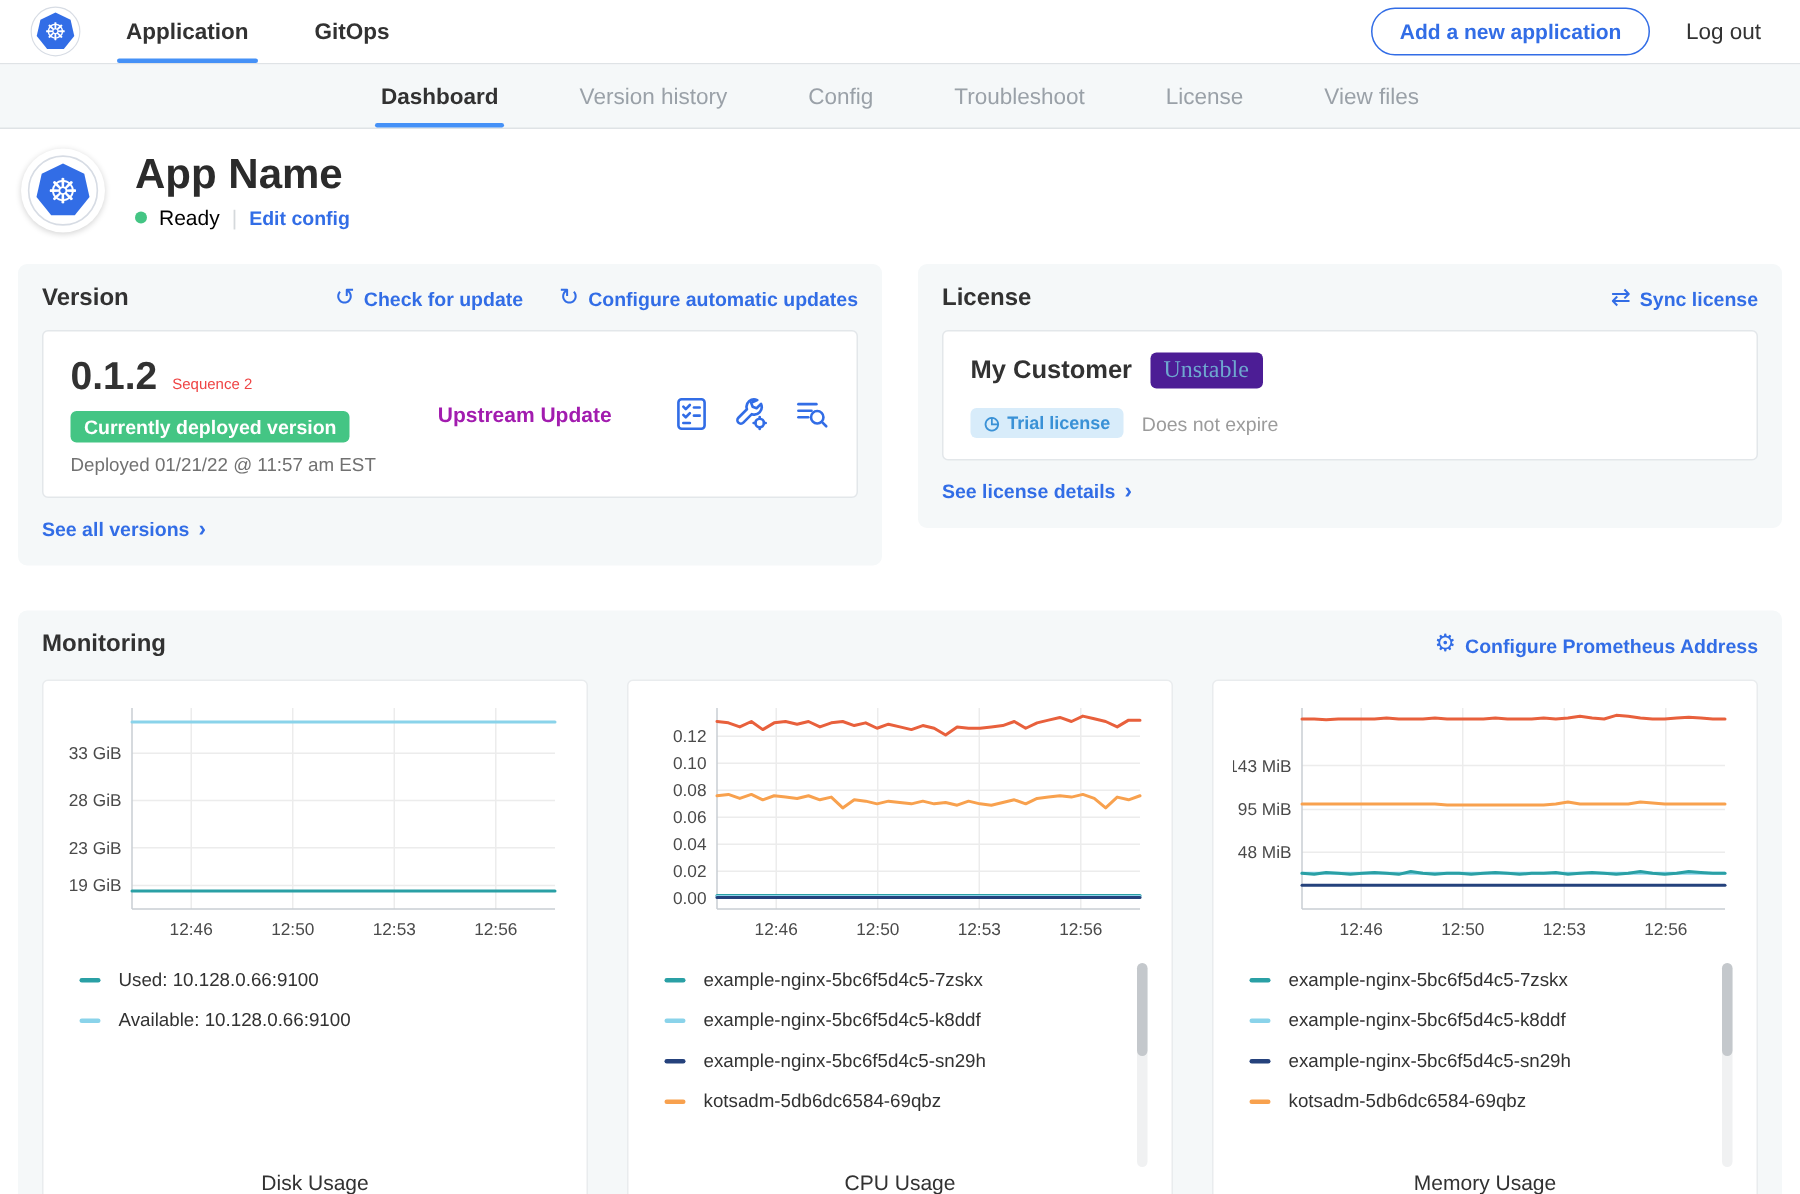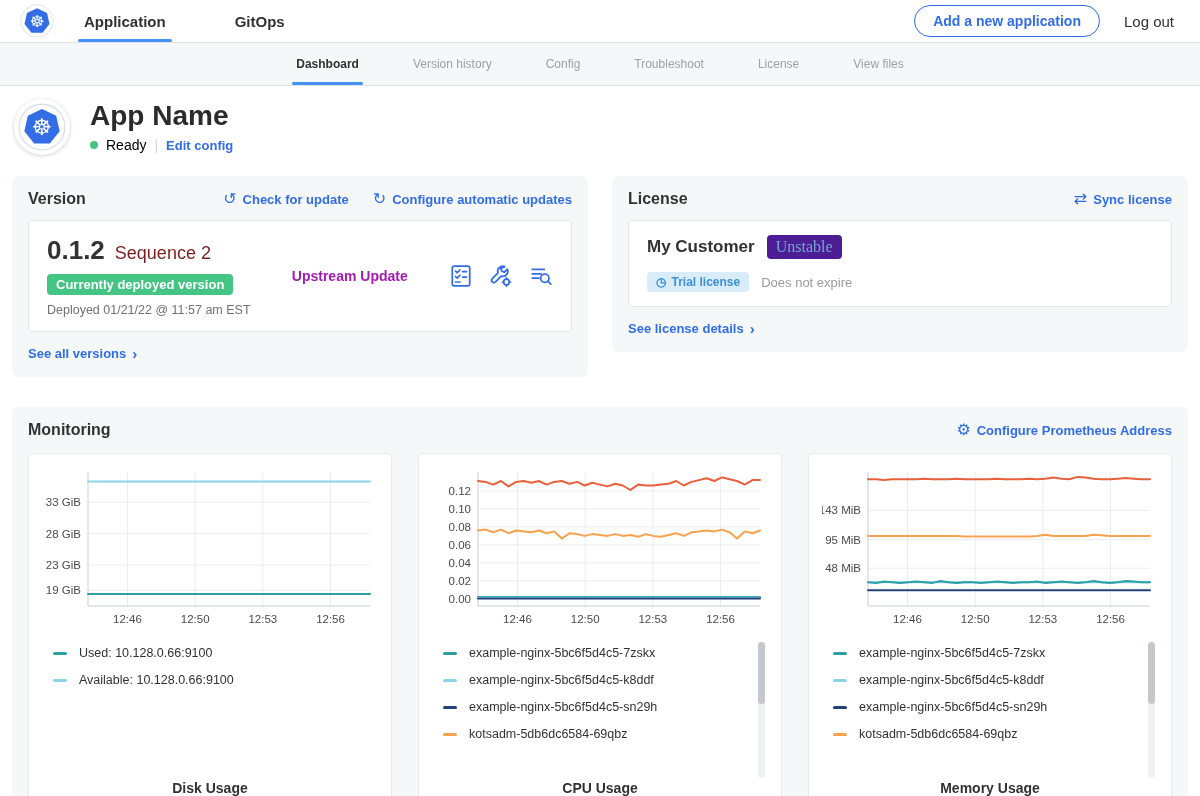--- a/index.html
+++ b/index.html
@@ -6,34 +6,34 @@
   html,body { margin:0; padding:0; }
   body {
     width:1200px; height:796px; overflow:hidden;
     font-family:"Liberation Sans", sans-serif;
     background:#ffffff; color:#323232;
   }
   
   .topnav { height:43px; display:flex; align-items:center; padding:0 26px 0 20px;
             border-bottom:1px solid #dfe3e6; background:#fff; }
   .logo-wrap { display:flex; align-items:center; }
-  .tn-tabs { display:flex; margin-left:30px; gap:69px; height:100%; }
+  .tn-tabs { display:flex; margin-left:30px; gap:44px; height:100%; }
   .tn-tab { position:relative; display:flex; align-items:center; height:100%;
             font-size:15px; font-weight:bold; color:#323232; cursor:pointer; }
   .tn-tab.active::after { content:""; position:absolute; left:-6px; right:-6px; bottom:0;
             height:3px; background:#4591f7; border-radius:2px; }
   .add-app-btn { margin-left:auto; background:#fff; border:1.5px solid #326de6; color:#326de6;
             font-weight:bold; font-size:14px; padding:7px 18px; border-radius:20px;
             font-family:inherit; cursor:pointer;text-align:center; }
   .logout { margin-left:24px; font-size:15px; color:#323232; cursor:pointer; }
   
   .subnav { height:43px; background:#f5f8f9; border-bottom:1px solid #dfe3e6;
             display:flex; justify-content:center; gap:54px; }
   .sn-tab { position:relative; display:flex; align-items:center; height:100%;
-            font-size:12px; color:#9aa1a8; cursor:pointer; }
+            font-size:15px; color:#9aa1a8; cursor:pointer; }
   .sn-tab.active { color:#323232; font-weight:bold; }
   .sn-tab.active::after { content:""; position:absolute; left:-4px; right:-4px; bottom:0;
             height:3px; background:#4591f7; border-radius:2px; }
   
   .app-header { display:flex; align-items:center; padding:13px 24px 15px 14px; }
   .avatar { width:56px; height:56px; border-radius:50%; background:#fff;
             box-shadow:0 1px 4px rgba(0,0,0,.18); display:flex; align-items:center; justify-content:center; }
   .app-title-block { margin-left:20px; }
   .app-title { font-size:28px; font-weight:bold; margin:0; line-height:1.1; color:#2b2b2b; }
   .status-row { margin-top:6px; display:flex; align-items:center; gap:8px; }
@@ -48,21 +48,21 @@
   main { padding:0 12px; }
   .cards-row { display:flex; gap:24px; align-items:flex-start; margin-top:6px; }
   .card { flex:1; background:#f5f8f9; border-radius:6px; padding:14px 16px 15px; }
   .card-head { display:flex; align-items:center; margin-bottom:12px; }
   .card-head h2 { font-size:16px; margin:0; color:#323232; }
   .head-links { margin-left:auto; display:flex; gap:24px; }
   .inner-card { background:#fff; border:1px solid #e3e7ea; border-radius:4px; padding:14px 18px;gap:16px; }
   .version-inner { display:flex; align-items:center; }
   .vnum-row { display:flex; align-items:baseline; gap:10px; }
   .vnum { font-size:26px; font-weight:bold; }
-  .seq { font-size:18px; color:#7f1d1d; }
+  .seq { font-size:10px; color:#ef4444; }
   .green-badge { display:inline-block; margin-top:8px; background:#44c584; color:#fff;
           font-size:13px; font-weight:bold; padding:3px 9px; border-radius:4px; }
   .deployed { margin-top:8px; font-size:12.5px; color:#717171; }
   .mid-label { flex:1; text-align:center; color:#a21caf; font-weight:600; font-size:14px; }
   .icon-group { display:flex; gap:16px; align-items:center; }
   .icon-group svg { cursor:pointer; }
   .card-footer-link { margin-top:12px; }
   .cust-row { display:flex; align-items:center; gap:12px; }
   .cust-name { font-size:17px; font-weight:bold; }
   .chip-light { background:#4c1d95; color:#6ea7cf; font-size:16px; padding:3px 9px; border-radius:4px;font-family:Liberation Serif, serif; }
@@ -79,21 +79,21 @@
   .chart-card { flex:1; background:#fff; border:1px solid #e9ecee; border-radius:4px;
           padding:10px 8px 14px; display:flex; flex-direction:column; }
   .chart-card svg.plot { display:block; margin:0 auto; }
   .legend-wrap { position:relative; margin:14px 12px 0 16px; height:128px; }
   .lrow { display:flex; align-items:center; gap:12px; margin-bottom:13px; }
   .dash { width:14px; height:3px; border-radius:2px; flex:0 0 auto; }
   .ltext { font-size:12.5px; color:#323232; }
   .legend-scrollbar { position:absolute; right:-4px; top:-4px; width:7px; height:136px;
           background:#f0f1f2; border-radius:4px; }
   .legend-scrollbar .thumb { width:7px; height:62px; background:#c4c8cc; border-radius:4px; cursor:pointer; }
-  .chart-title { margin-top:auto; text-align:center; font-weight:bold; font-size:14px; padding-top:6px; }
+  .chart-title { margin-top:auto; text-align:center; font-weight:normal; font-size:14px; padding-top:6px; }
 </style>
 </head>
 <body>
 
 <header class="topnav">
   <span class="logo-wrap" id="topnav-logo">
       <svg width="34" height="34" viewBox="0 0 44 44">
         <circle cx="22" cy="22" r="21" fill="#ffffff" stroke="#d7dce4" stroke-width="1"></circle>
         <polygon points="22,5.5 35,11.8 38.2,25.9 29.2,37.2 14.8,37.2 5.8,25.9 9,11.8" fill="#326de6"></polygon>
         <text x="22" y="29.5" text-anchor="middle" font-size="21" fill="#ffffff" font-family="DejaVu Sans, sans-serif">☸</text>

